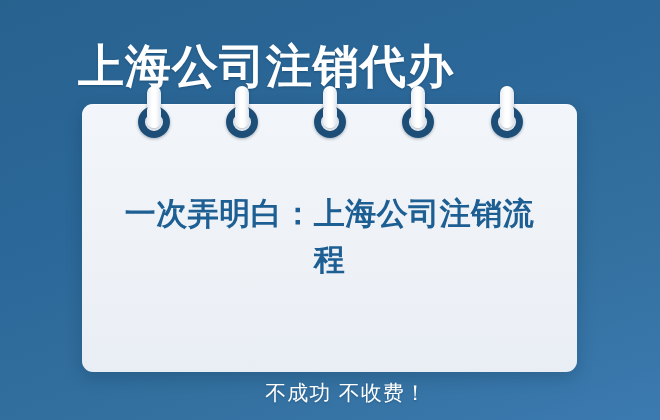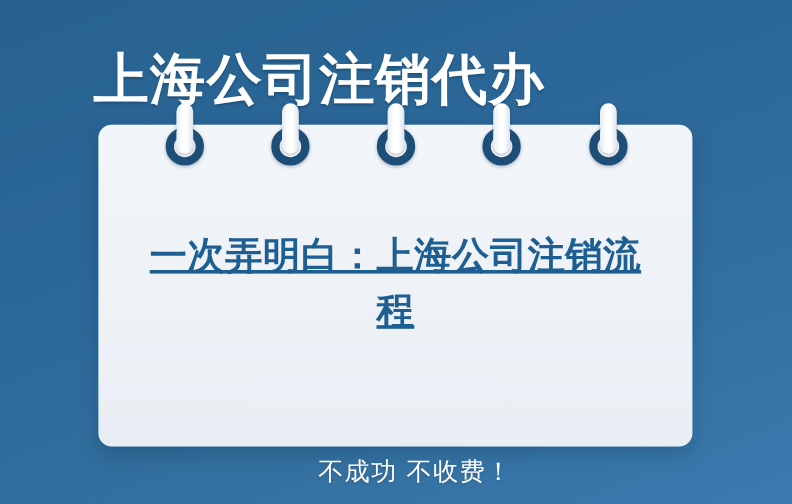--- a/index.html
+++ b/index.html
@@ -56,21 +56,20 @@
     position: absolute;
     left: 34px;
     top: 86px;
     width: 427px;
     text-align: center;
     color: #1d5e93;
     font-size: 31px;
     line-height: 46px;
     font-weight: 700;
     letter-spacing: 0.5px;
-    text-decoration: underline;
   }
 
   
   #rings {
     position: absolute;
     left: 0;
     top: 0;
     width: 660px;
     height: 420px;
     pointer-events: none;

